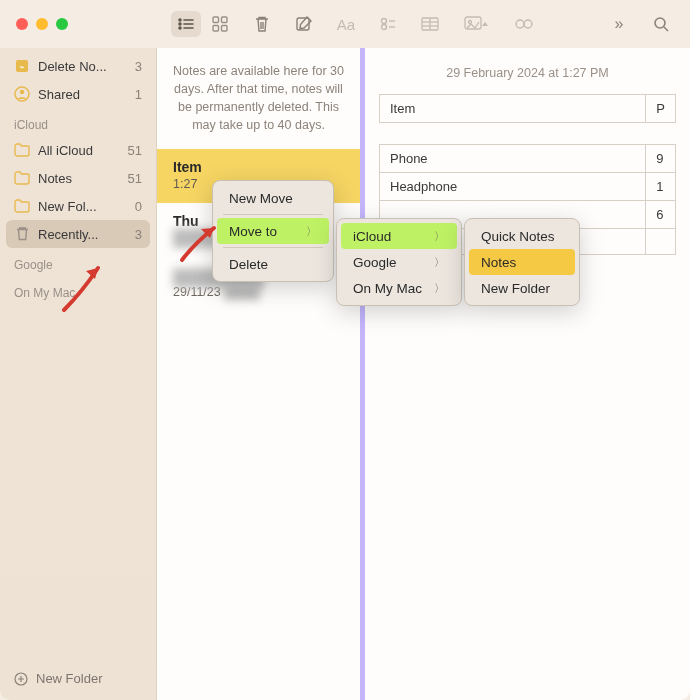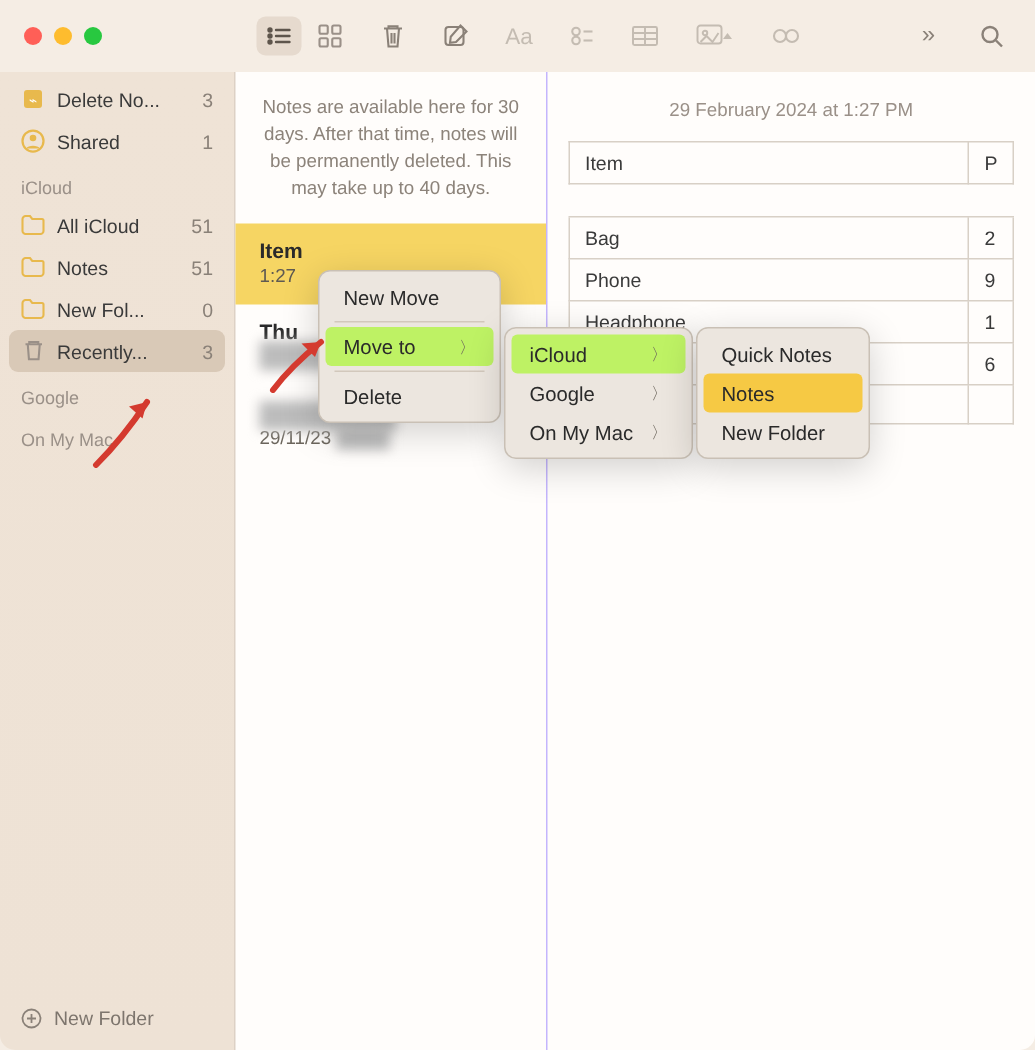--- a/index.html
+++ b/index.html
@@ -24,21 +24,21 @@
 .sb-footer { display: flex; align-items: center; gap: 8px; padding: 10px 8px; color: #7d756d; font-size: 13px; }
 
 .main { flex: 1; display: flex; background: #fffdfb; border-left: 1px solid #ddd1c5; position: relative; }
 
 .toolbar { position: absolute; top: -48px; left: 0; right: 0; height: 48px; display: flex; align-items: center; gap: 12px; padding: 0 14px; color: #8f857b; }
 .tb-group { display: flex; gap: 4px; }
 .tb-btn { width: 30px; height: 26px; display: flex; align-items: center; justify-content: center; border-radius: 6px; }
 .tb-btn.active { background: #e6dace; color: #5e554c; }
 .tb-sep { flex: 1; }
 
-.list-pane { width: 208px; border-right: 1px solid #c4b5fd; display: flex; flex-direction: column; }
+.list-pane { width: 208px; border-right: 5px solid #c4b5fd; display: flex; flex-direction: column; }
 .list-info { padding: 14px 16px; font-size: 12.5px; color: #8c837a; text-align: center; line-height: 1.45; }
 .note-row { padding: 10px 16px 12px; }
 .note-row.selected { background: #f6d563; }
 .note-title { font-weight: 600; font-size: 14px; color: #2a2a2a; }
 .note-sub { font-size: 12.5px; color: #5f5a52; margin-top: 2px; }
 .note-row .blur { filter: blur(4px); color: #bbb; }
 .note-row .date { font-size: 12.5px; color: #6b655c; }
 
 .content-pane { flex: 1; padding: 10px 14px; font-size: 13px; color: #3a3a3a; }
 .content-date { text-align: center; color: #9a9088; font-size: 12.5px; padding: 8px 0 14px; }
@@ -271,24 +271,20 @@
       <table class="note-table">
         <tbody id="table-body">
             <tr>
               <td>Item</td>
               <td style="width: 28px;">P</td>
             </tr>
             <tr class="spacer">
               <td colspan="2" style="border-left:1px solid transparent;border-right:1px solid transparent;"></td>
             </tr>
             <tr>
-              <td>Bag</td>
-              <td>2</td>
-            </tr>
-            <tr>
               <td>Phone</td>
               <td>9</td>
             </tr>
             <tr>
               <td>Headphone</td>
               <td>1</td>
             </tr>
             <tr>
               <td></td>
               <td>6</td>

